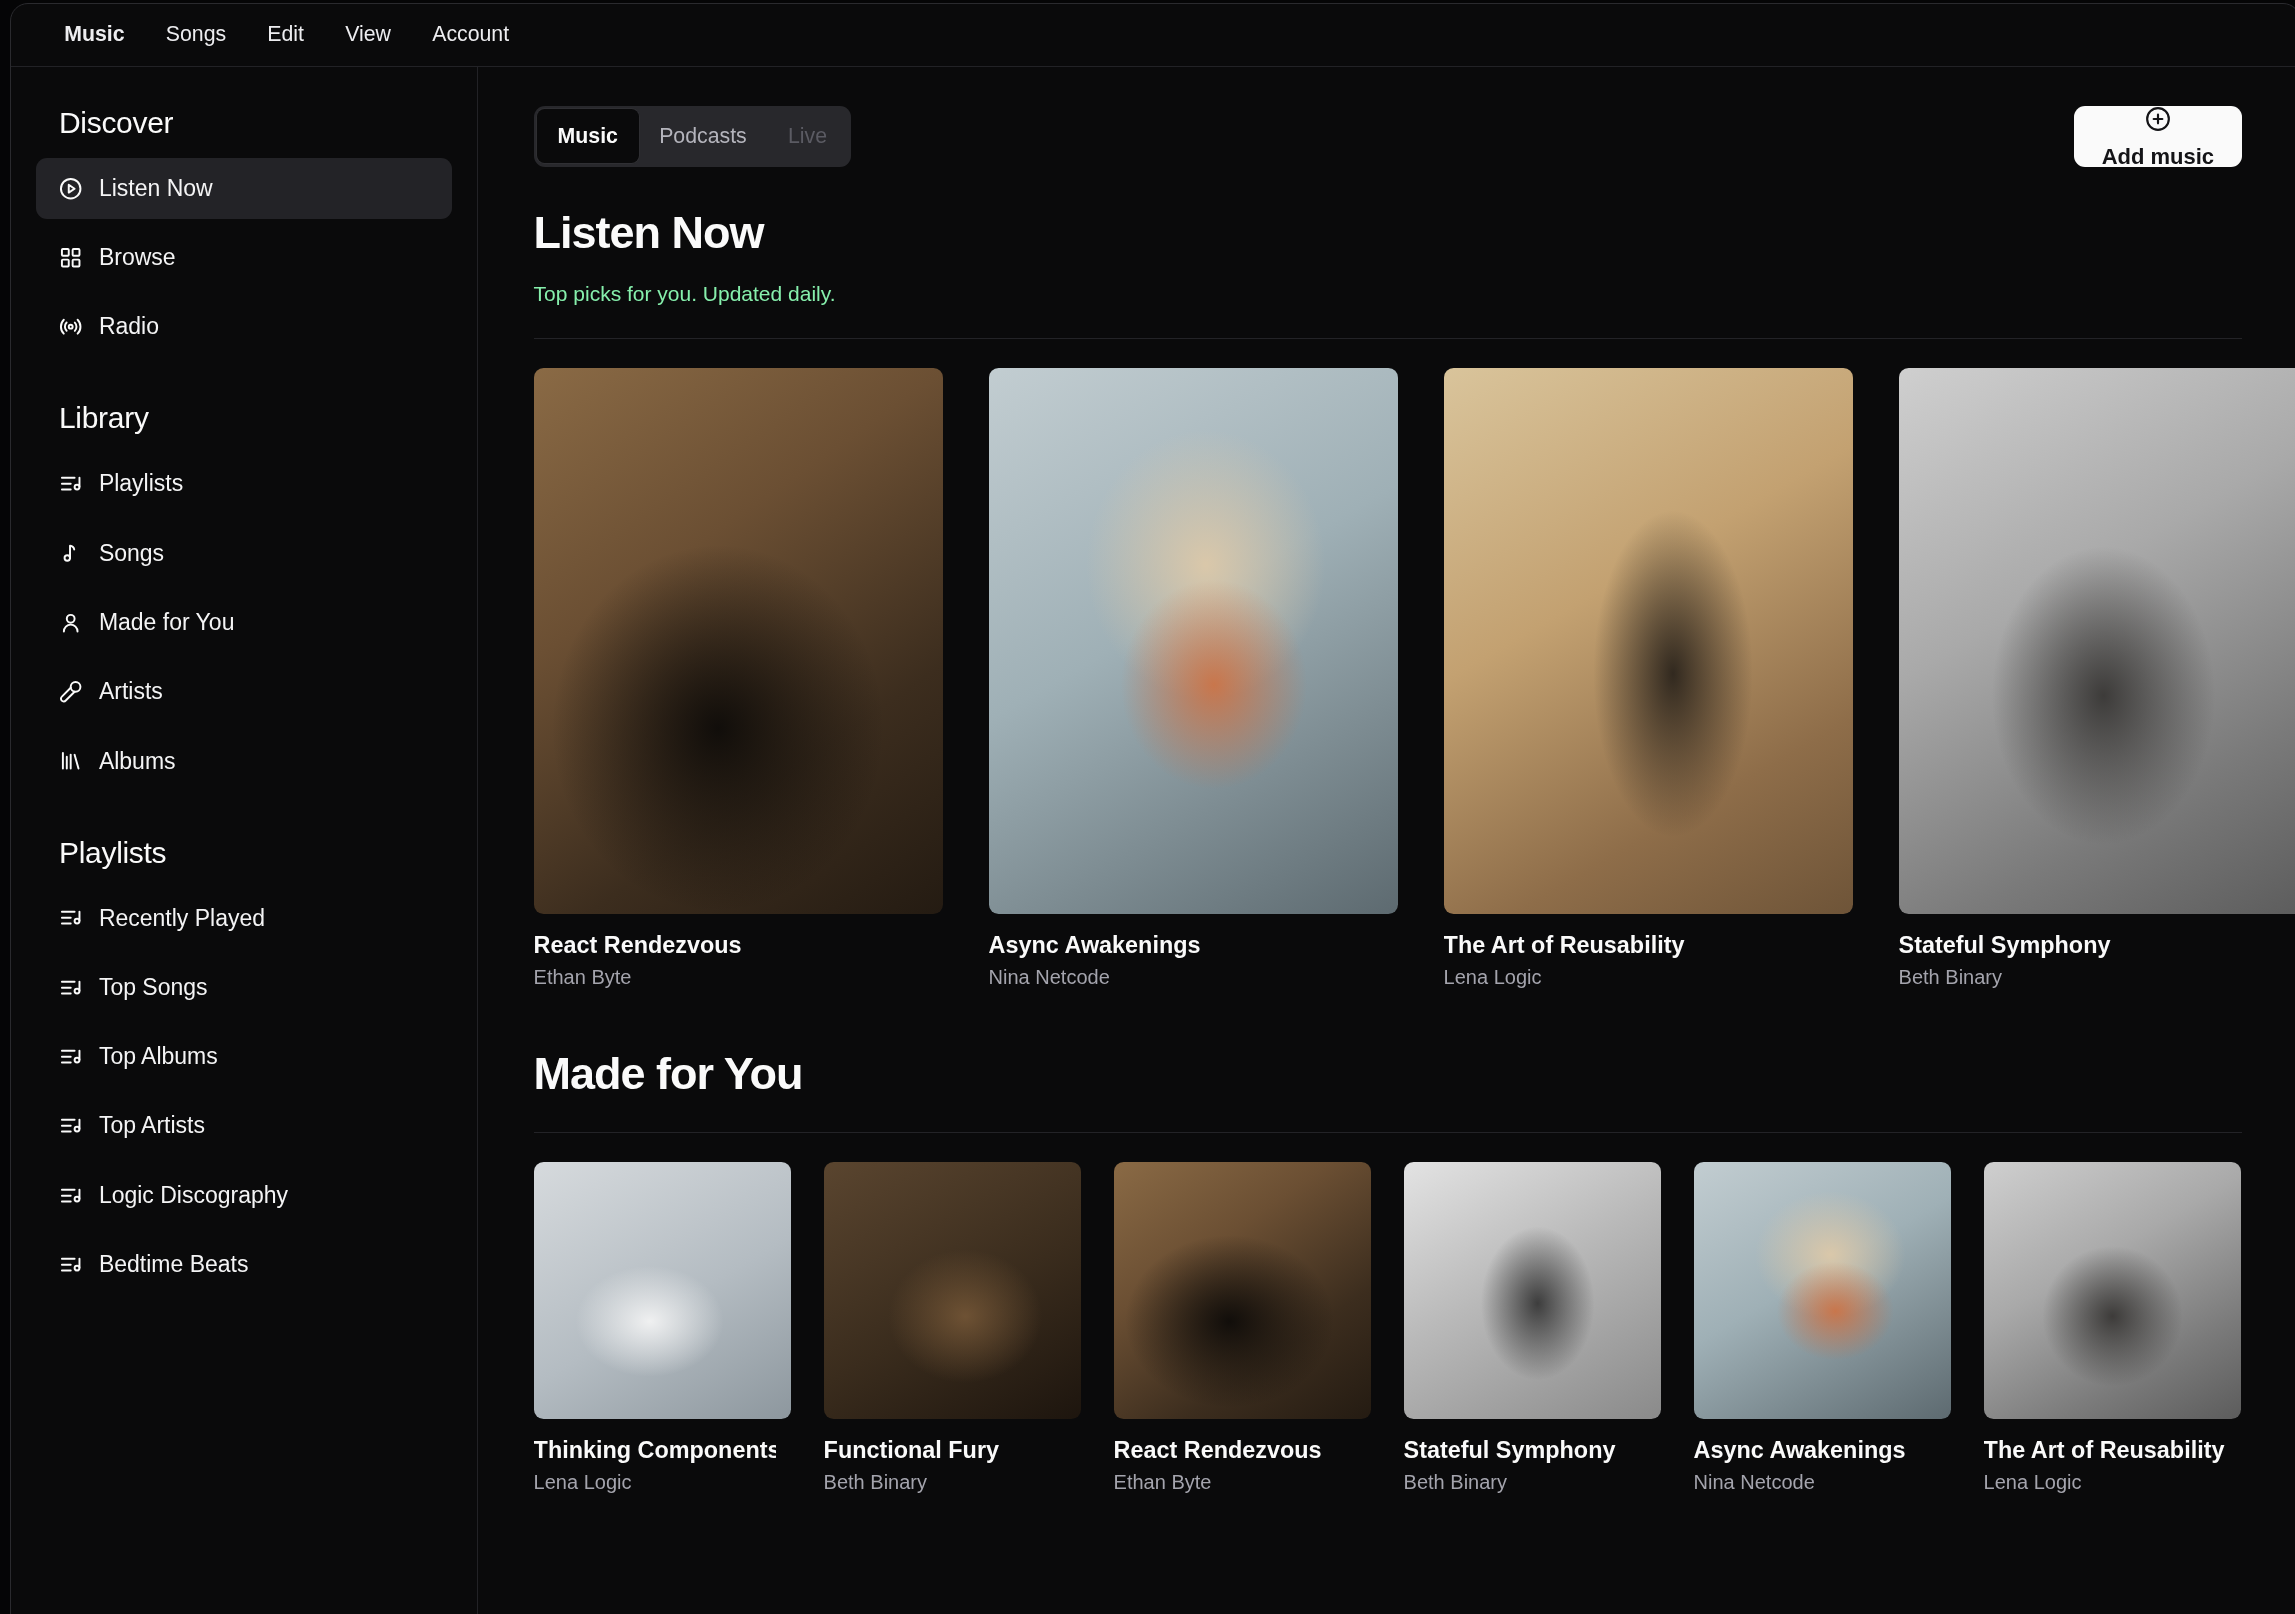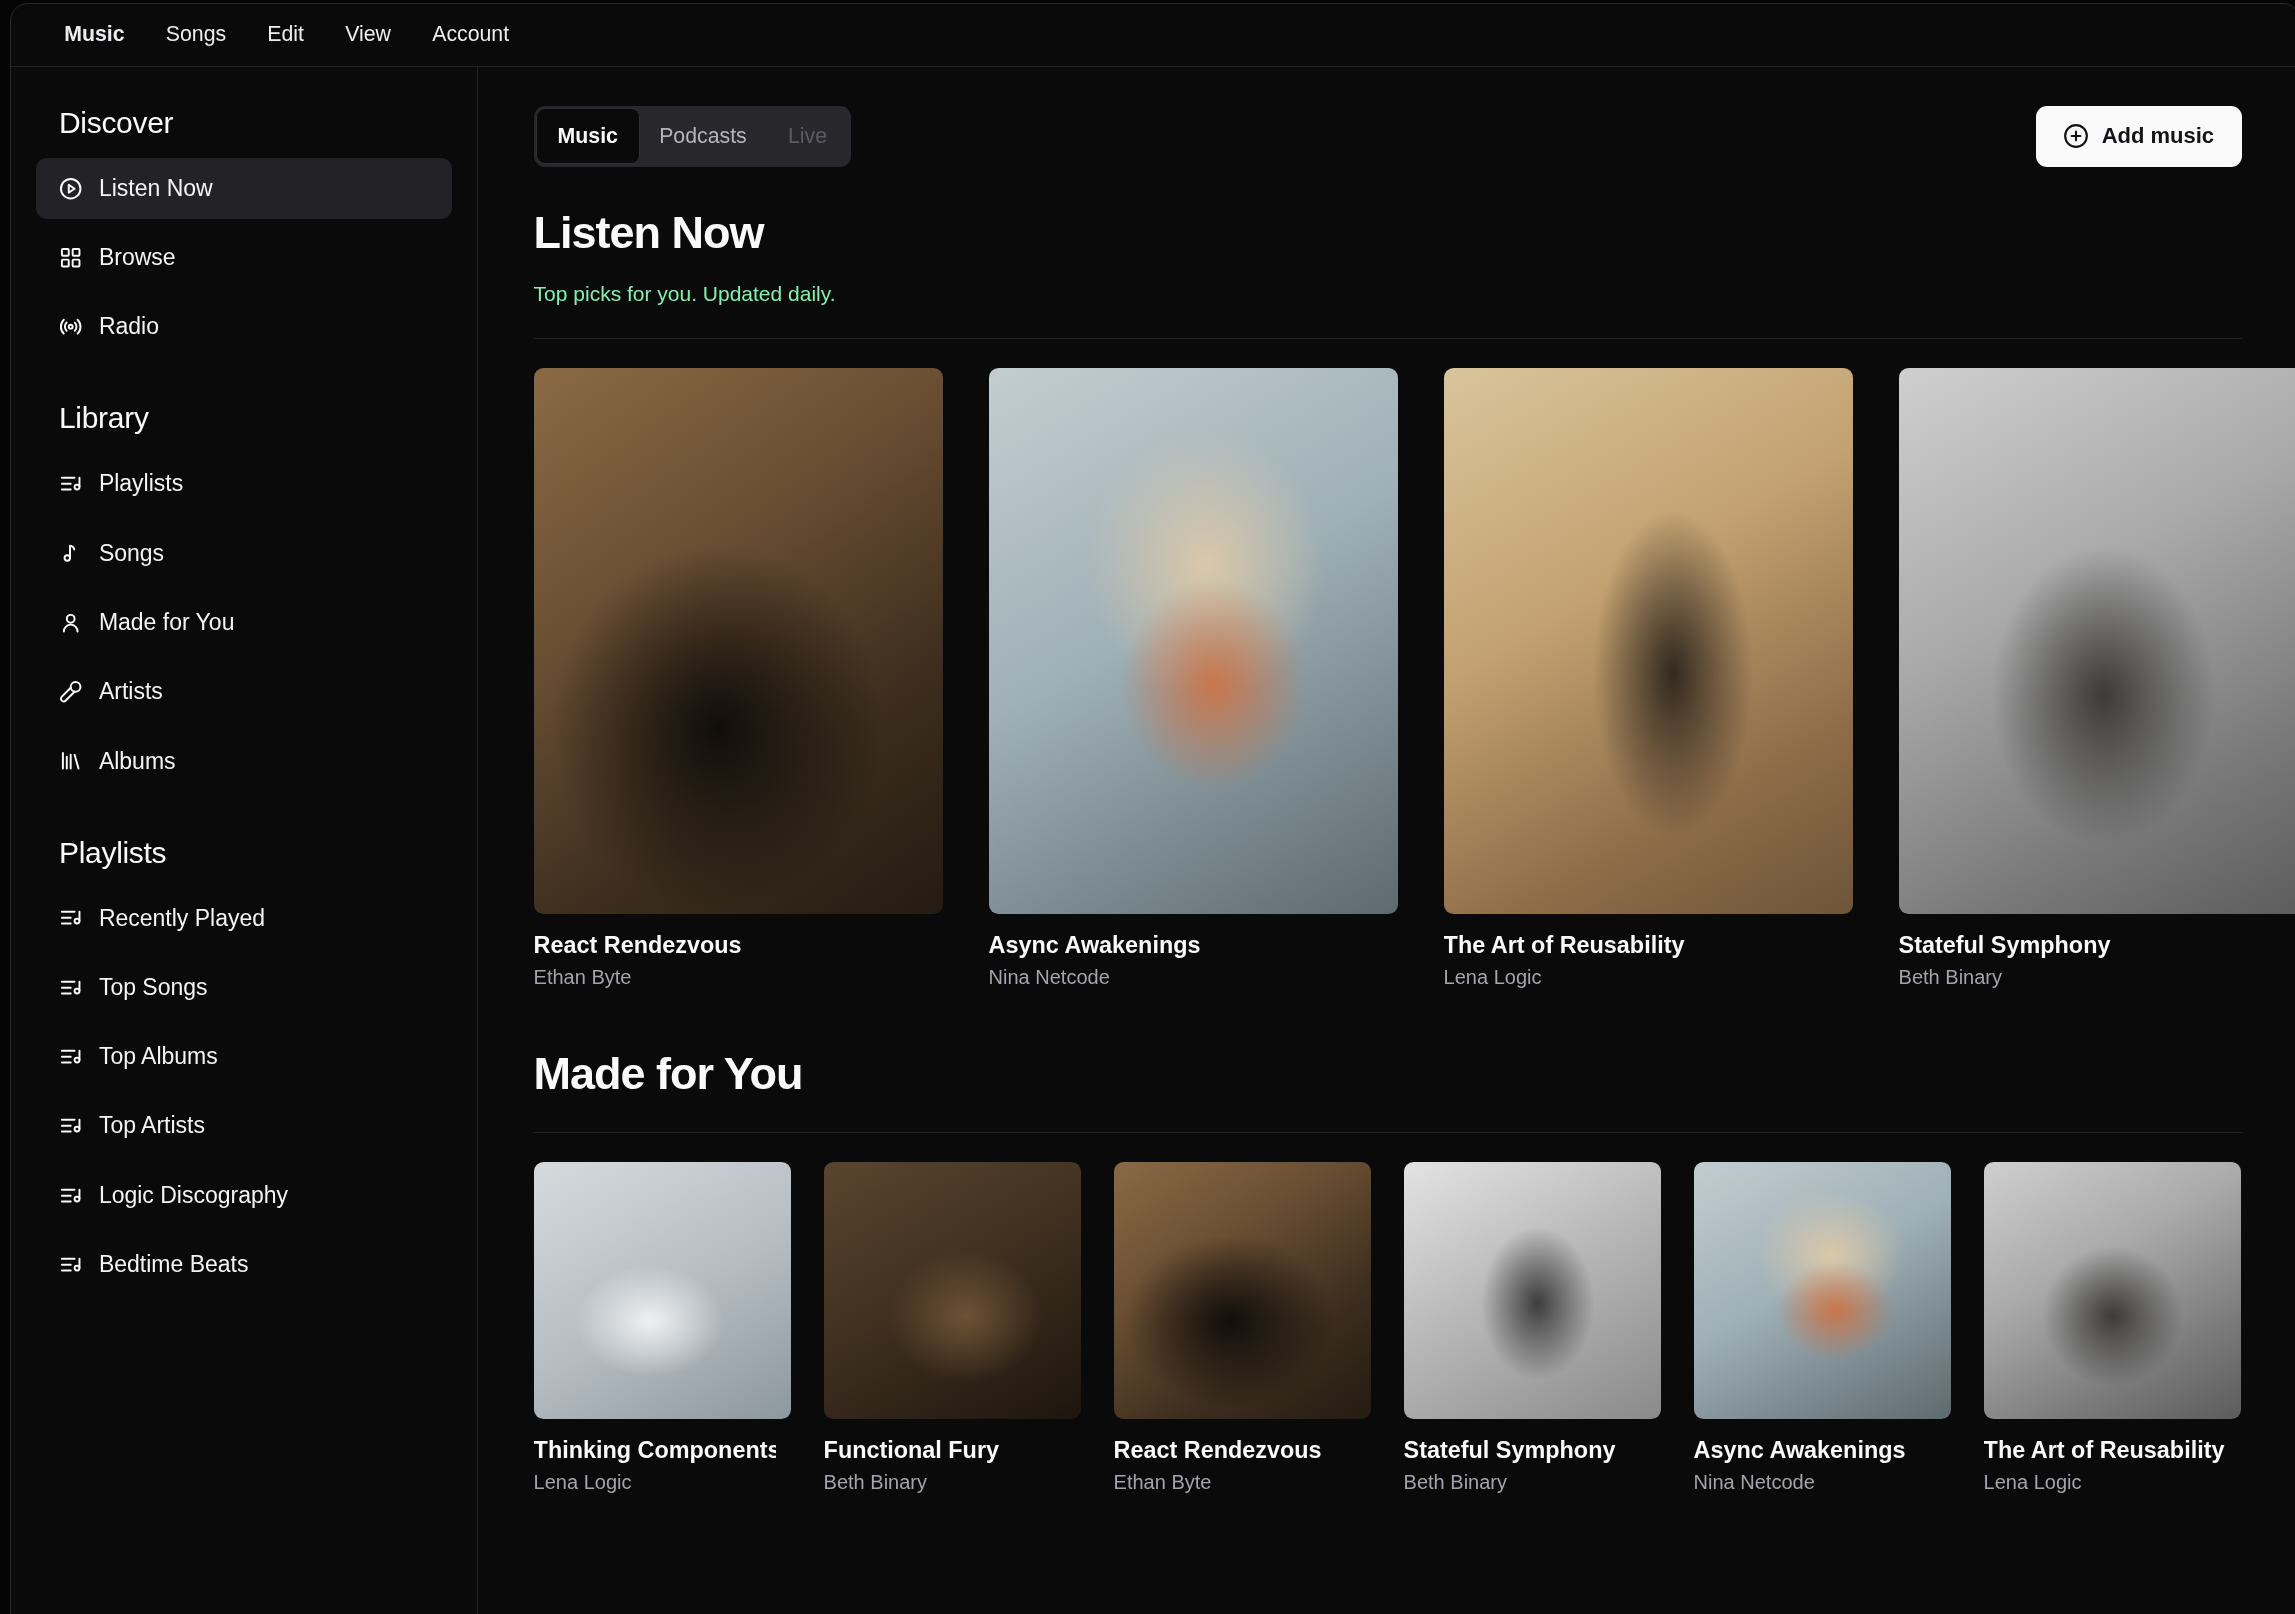--- a/index.html
+++ b/index.html
@@ -66,21 +66,21 @@
     background:#0a0a0b; color:#fafafa; font-weight:600;
     box-shadow:0 0 0 0.7px #323236;
   }
   .tab.disabled { color:#5b5b63; cursor:default; }
   .add-btn {
     display:flex; align-items:center; gap:12.4px;
     height:61px; padding:0 27.5px;
     background:#fafafa; color:#141417;
     border:none; border-radius:11px;
     font-family:"Liberation Sans",sans-serif;
-    font-size:22px; font-weight:600; cursor:pointer;
+    font-size:22px; font-weight:600; cursor:pointer;flex-direction:column;
   }
   .add-btn svg { width:26px; height:26px; stroke:#141417; }
   .page-h1 {
     font-size:45px; font-weight:800; letter-spacing:-1px;
     margin:40px 0 0 0; color:#fafafa;
   }
   .page-sub { font-size:21px; color:#86efac; margin:23px 0 0 0; }
   .sep { border:none; border-top:0.7px solid #232327; margin:32px 0 0 0; }
   .card-row { display:flex; margin-top:29px;gap:20px; }
   .card { cursor:pointer; }

